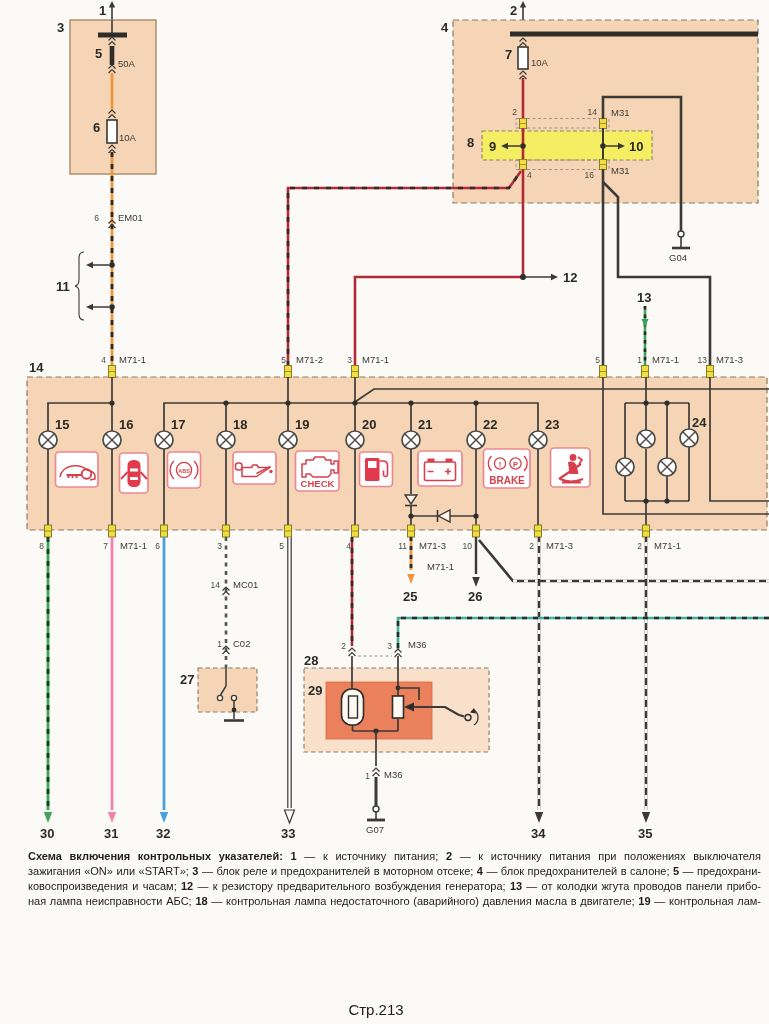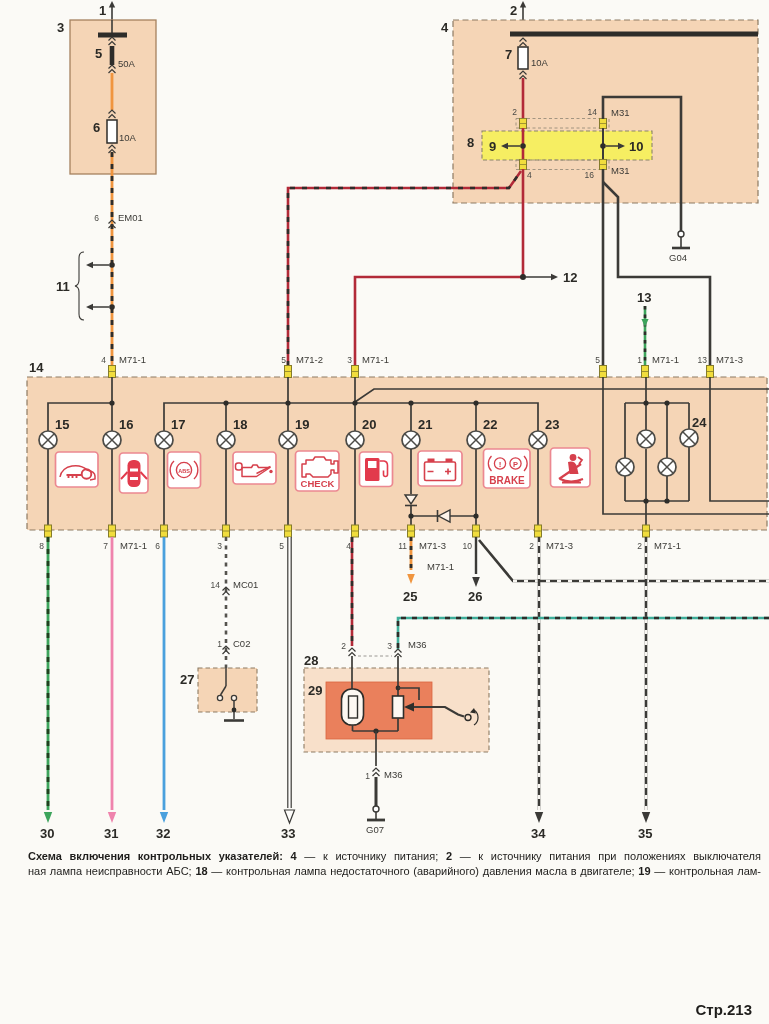--- a/index.html
+++ b/index.html
@@ -1,19 +1,19 @@
 <!DOCTYPE html>
 <html><head><meta charset="utf-8"><style>
 html,body{margin:0;padding:0}
 body{width:769px;height:1024px;background:#fbfaf6;font-family:"Liberation Sans",sans-serif}
 #wrap{position:relative;width:769px;height:1024px;overflow:hidden}
 svg{position:absolute;top:0;left:0}
 .cap{position:absolute;left:28px;top:849px;width:733px;font-size:11px;line-height:15px;color:#1e1d1b}
 .cap div{text-align:justify;text-align-last:justify}
-.pg{position:absolute;top:1001px;left:0;width:752px;text-align:right;font-weight:bold;font-size:15px;color:#1e1d1b}
+.pg{position:absolute;top:1001px;left:0;width:752px;text-align:center;font-weight:normal;font-size:15px;color:#1e1d1b}
 text{font-family:"Liberation Sans",sans-serif}
 .n{font-weight:bold;font-size:13px;fill:#2b2a26}
 .s{font-size:8.5px;fill:#4a4a46}
 .w{font-size:9.5px;fill:#3b3a36}
 .blk{stroke:#3b3a37;fill:none}
 </style></head>
 <body>
 <div id="wrap">
 <svg width="769" height="1024" viewBox="0 0 769 1024">
 <defs>
@@ -526,17 +526,19 @@
         <use href="#conn" transform="translate(376,770)"></use>
         <line x1="376" y1="777" x2="376" y2="806" class="blk" stroke-width="3"></line>
         <circle cx="376" cy="809" r="3" fill="#fff" stroke="#3b3a37" stroke-width="1.4"></circle>
         <line x1="376" y1="812" x2="376" y2="819" class="blk" stroke-width="1.6"></line>
         <line x1="367" y1="820" x2="385" y2="820" class="blk" stroke-width="2.8"></line>
         <text class="w" x="366" y="833">G07</text>
       </g>
 </svg>
 
 <div class="cap">
-<div><b>Схема включения контрольных указателей: 4</b> — к источнику питания; <b>2</b> — к источнику питания при положениях выключателя</div>
+<div><b>Схема включения контрольных указателей: 1</b> — к источнику питания; <b>2</b> — к источнику питания при положениях выключателя</div>
+<div>зажигания «ON» или «START»; <b>3</b> — блок реле и предохранителей в моторном отсеке; <b>4</b> — блок предохранителей в салоне; <b>5</b> — предохрани-</div>
+<div>ковоспроизведения и часам; <b>12</b> — к резистору предварительного возбуждения генератора; <b>13</b> — от колодки жгута проводов панели прибо-</div>
 <div>ная лампа неисправности АБС; <b>18</b> — контрольная лампа недостаточного (аварийного) давления масла в двигателе; <b>19</b> — контрольная лам-</div>
 </div>
 
 <div class="pg">Стр.213</div>
 </div>
 </body></html>

